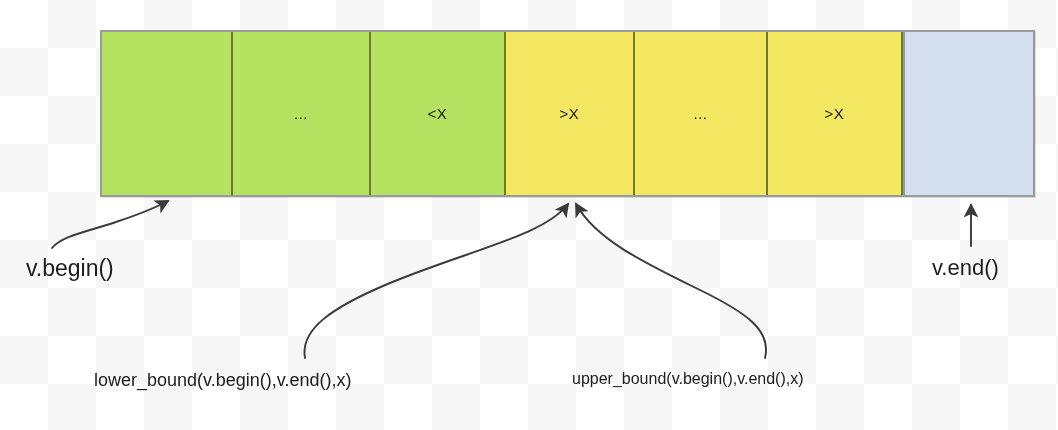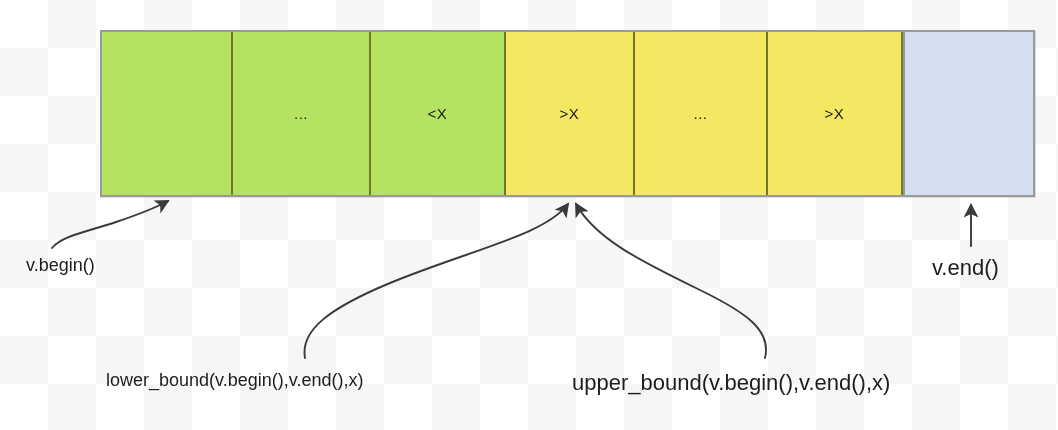--- a/index.html
+++ b/index.html
@@ -69,36 +69,36 @@
   
   .annotation {
     position: absolute;
     font-family: "Liberation Sans", sans-serif;
     color: #1d1d1d;
     white-space: nowrap;
   }
   #label-begin {
     left: 26px;
     top: 255px;
-    font-size: 18px;
+    font-size: 23px;
   }
   #label-end {
     left: 932px;
     top: 255px;
     font-size: 22px;
   }
   #label-lower {
-    left: 106px;
+    left: 94px;
     top: 370px;
     font-size: 18px;
   }
   #label-upper {
     left: 572px;
     top: 370px;
-    font-size: 22px;
+    font-size: 16px;
   }
 </style>
 </head>
 <body>
 
 <div id="stage">
 
   <div id="array-strip">
     <div class="cell c-green" style="width:131px">
       <span class="cell-label"></span>

